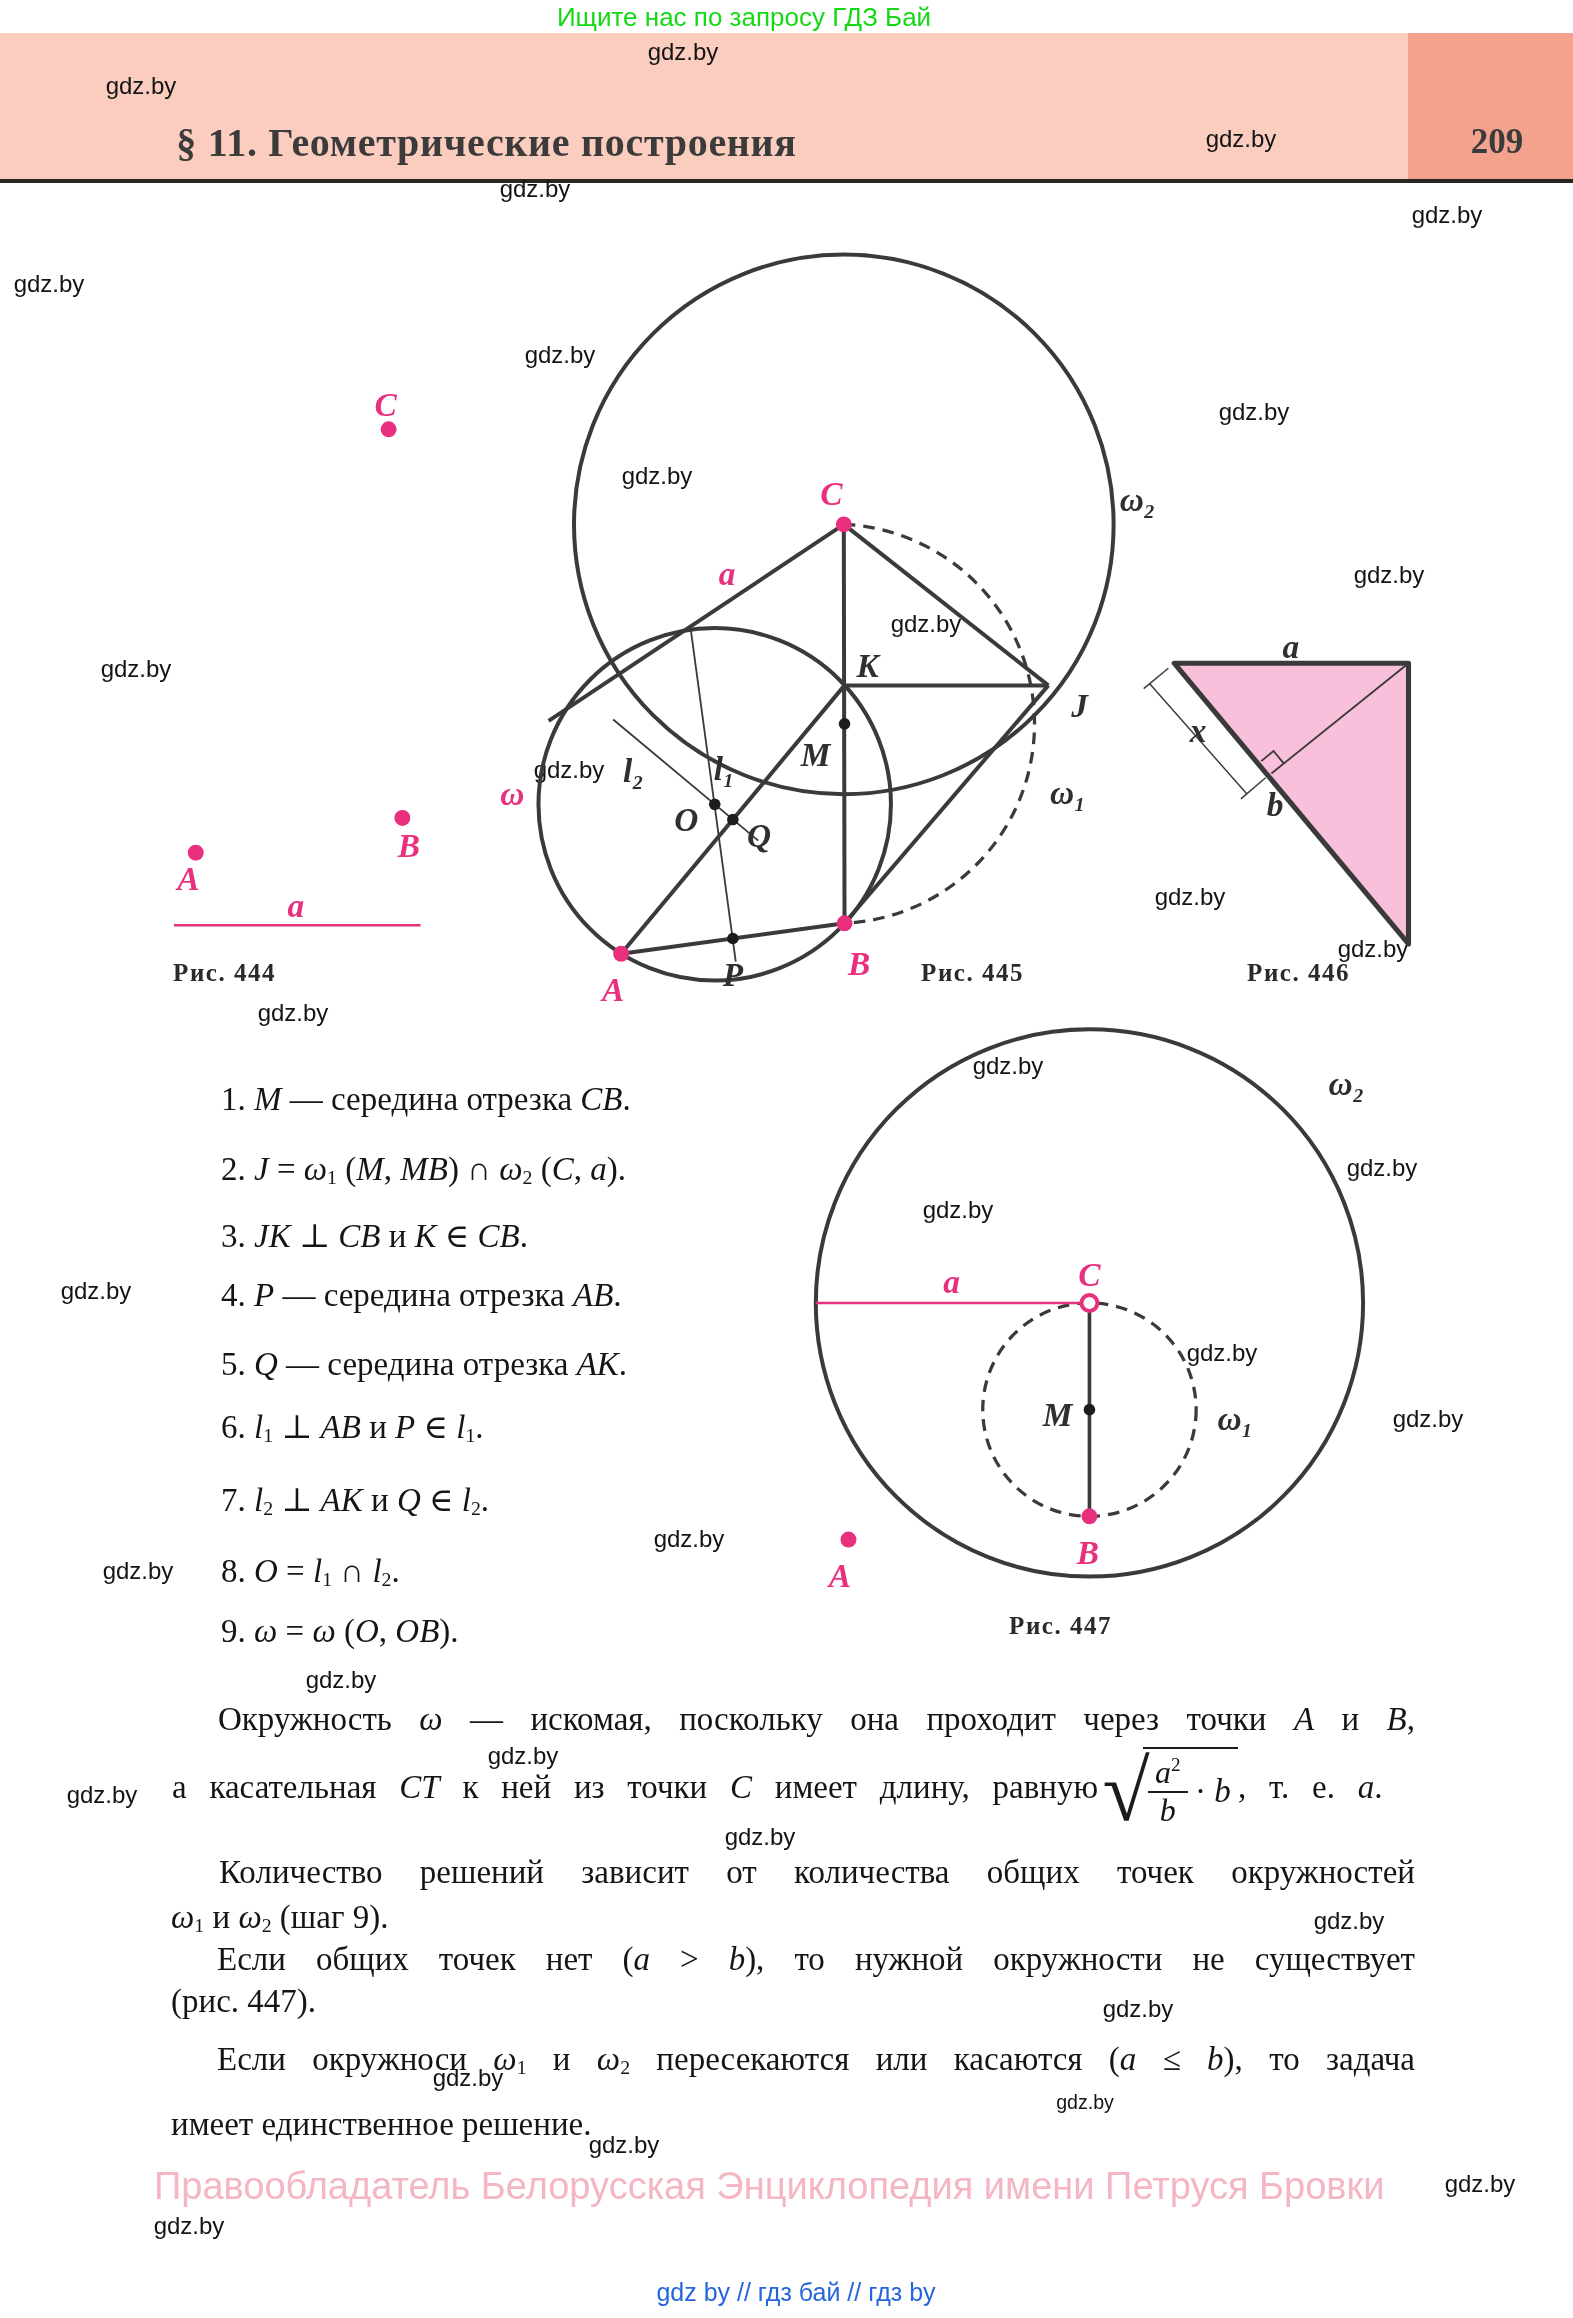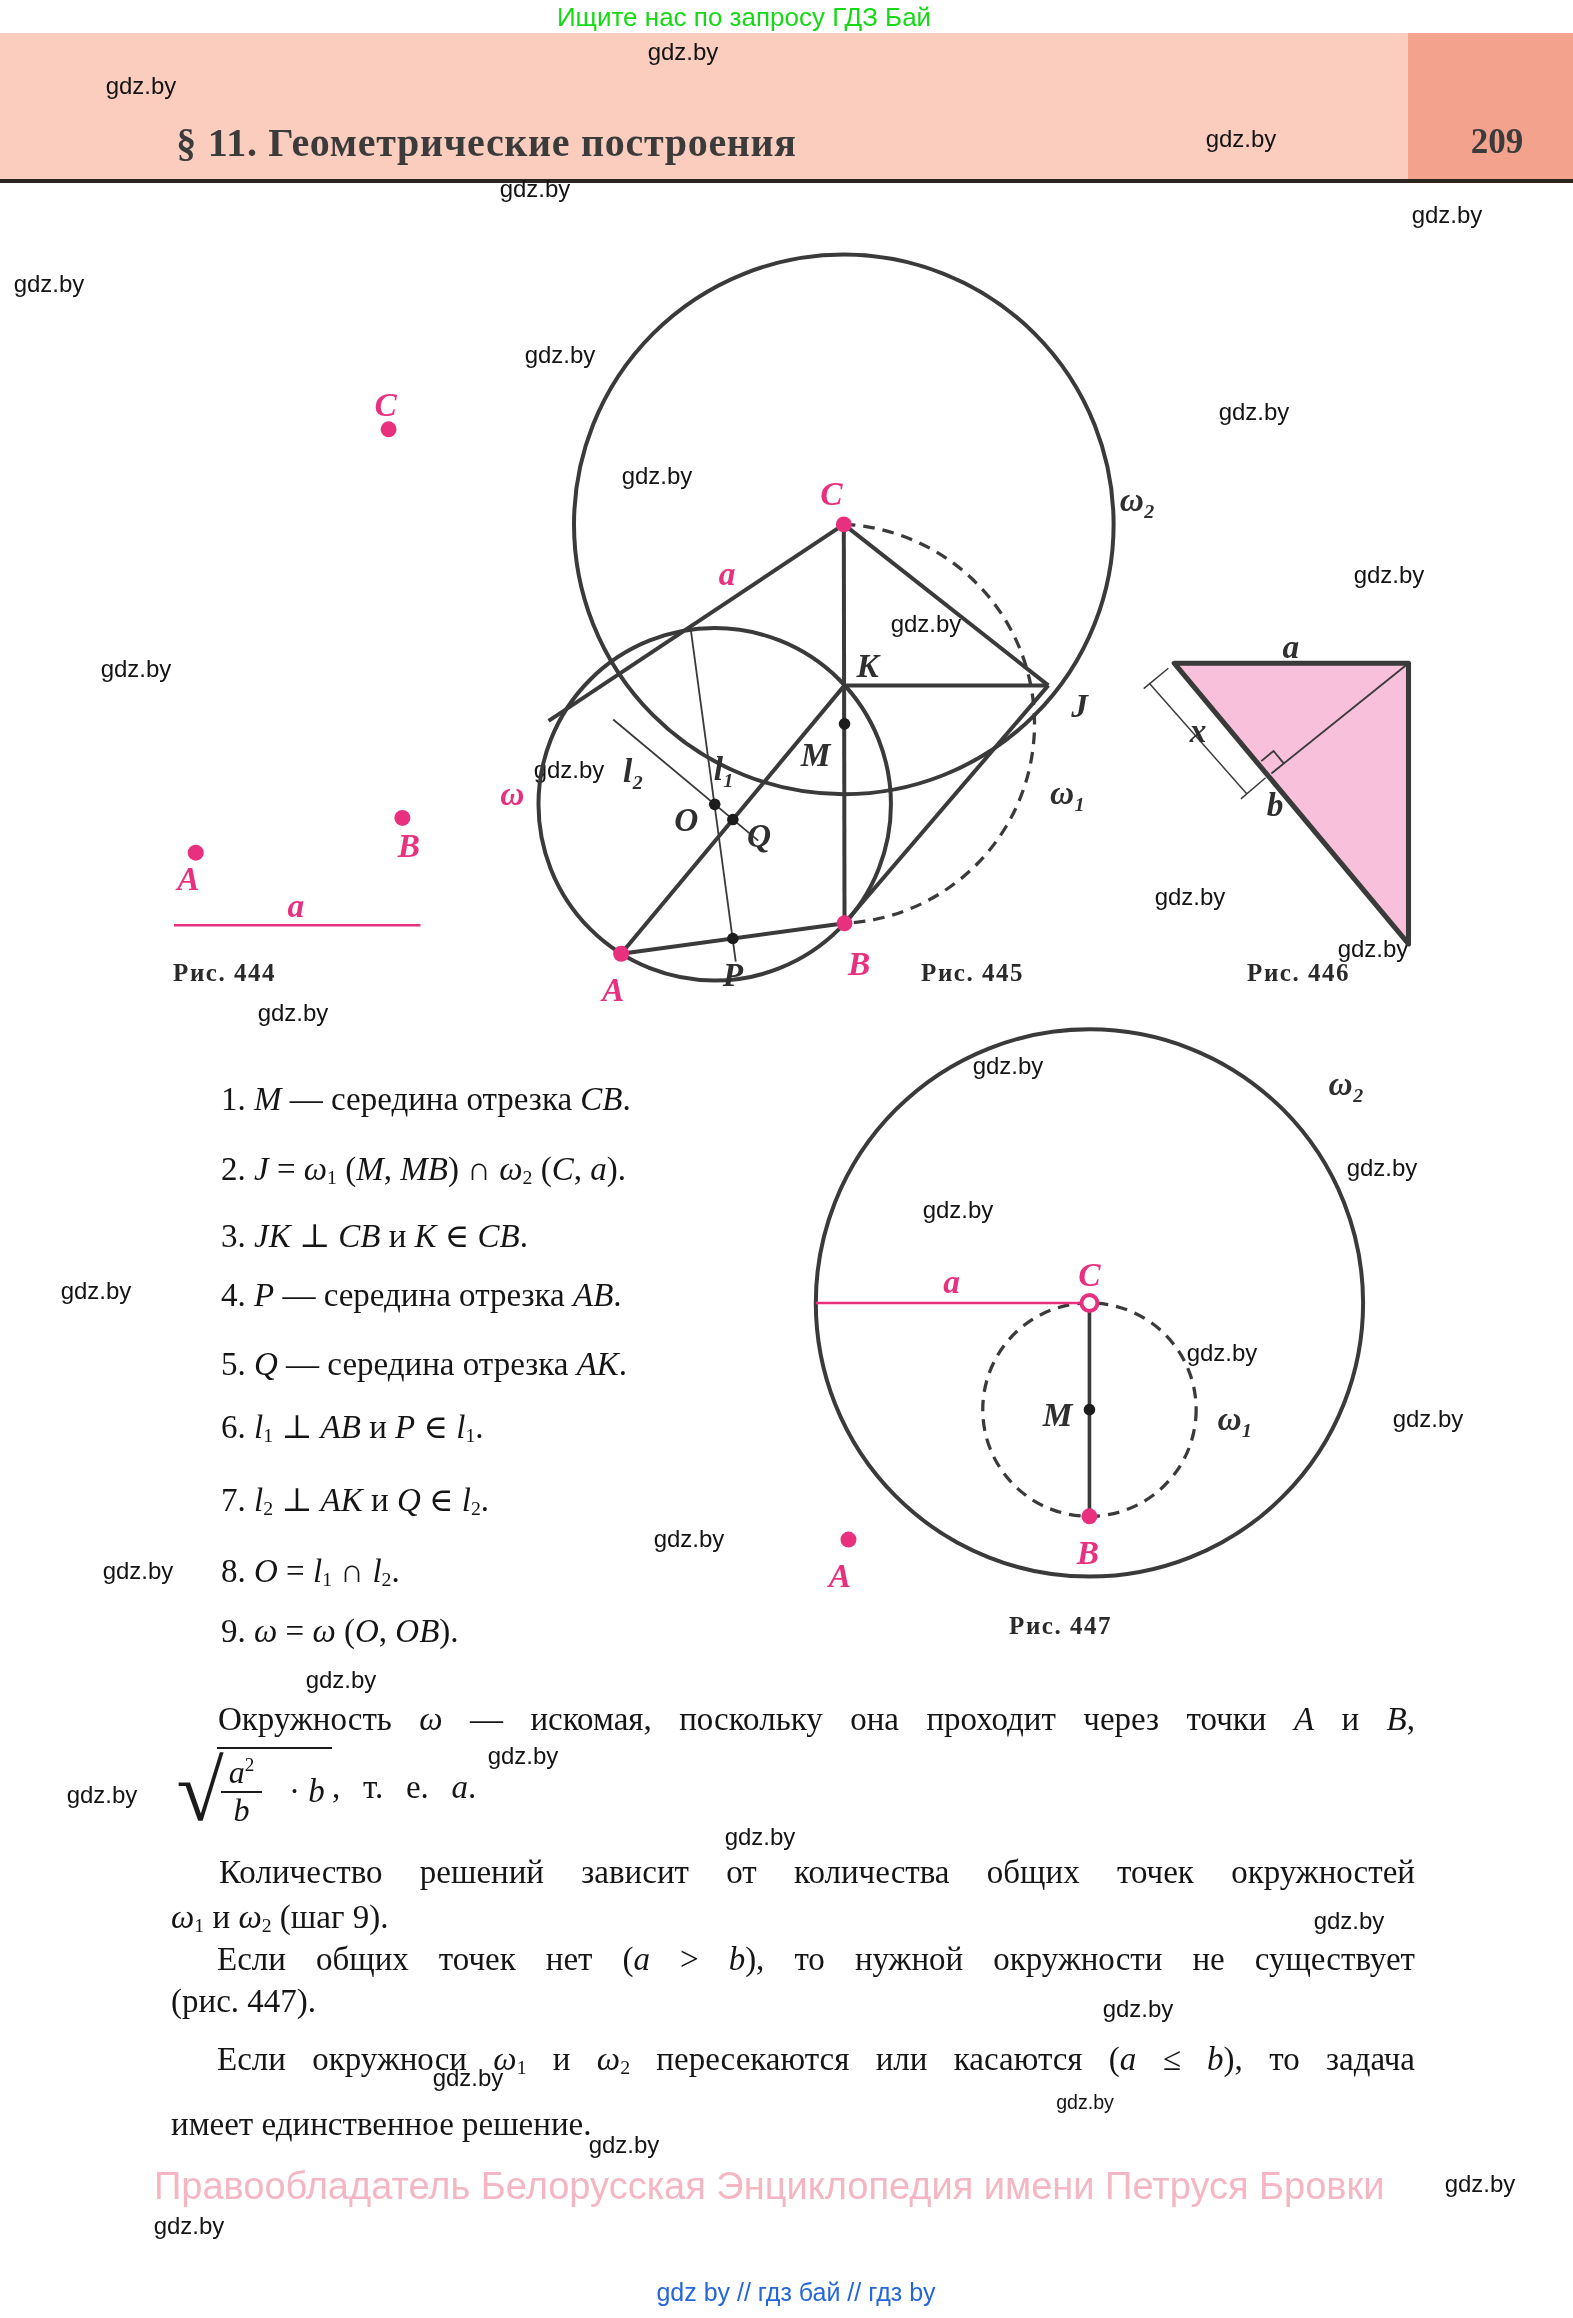--- a/index.html
+++ b/index.html
@@ -28,21 +28,21 @@
   
   .bodyline{position:absolute;z-index:3;font-size:33px;color:#151515;white-space:nowrap;}
   .just{white-space:normal;text-align:justify;text-align-last:justify;}
   .step{position:absolute;z-index:3;left:221px;font-size:33px;color:#151515;white-space:nowrap;}
   .it{font-style:italic;}
   .sb{font-size:0.6em;vertical-align:-0.22em;}
   sup{font-size:0.6em;}
   
   .frow{display:flex;align-items:center;word-spacing:14.5px;width:1243px;}
   .rad{font-size:86px;line-height:0.85;font-weight:400;position:relative;top:4.4px;margin:0 -6.5px 0 4.4px;color:#1b1b1b;}
-  .radicand{display:inline-flex;align-items:center;border-top:2.9px solid #1b1b1b;padding:5.8px 7.3px 0 4.4px;word-spacing:0;gap:20px;}
+  .radicand{display:inline-flex;align-items:center;border-top:2.9px solid #1b1b1b;padding:5.8px 7.3px 0 4.4px;word-spacing:0;}
   .frac{display:inline-flex;flex-direction:column;align-items:center;line-height:1.05;font-size:32px;}
   .frac .num{padding:0 7.3px 1.5px 7.3px;border-bottom:2.2px solid #1b1b1b;}
   .frac .den{padding-top:1.5px;}
   .factor{margin-left:7.3px;word-spacing:0;}
   
   .rights{left:154px;top:2165px;font-family:"Liberation Sans","DejaVu Sans",sans-serif;font-size:38px;
           color:#f5b6c3;white-space:nowrap;z-index:3;}
   .links{left:796px;top:2278px;transform:translateX(-50%);font-family:"Liberation Sans","DejaVu Sans",sans-serif;
          font-size:25px;color:#2566dd;white-space:nowrap;z-index:3;}
 </style>
@@ -189,20 +189,21 @@
     <div class="step" style="top: 1346px;"><span>5. </span><span class="it">Q</span><span> — середина отрезка </span><span class="it">AK</span><span>.</span></div>
     <div class="step" style="top: 1407px;"><span>6. </span><span class="it">l</span><span class="sb">1</span><span> ⊥ </span><span class="it">AB</span><span> и </span><span class="it">P</span><span> ∈ </span><span class="it">l</span><span class="sb">1</span><span>.</span></div>
     <div class="step" style="top: 1480px;"><span>7. </span><span class="it">l</span><span class="sb">2</span><span> ⊥ </span><span class="it">AK</span><span> и </span><span class="it">Q</span><span> ∈ </span><span class="it">l</span><span class="sb">2</span><span>.</span></div>
     <div class="step" style="top: 1553px;"><span>8. </span><span class="it">O</span><span> = </span><span class="it">l</span><span class="sb">1</span><span> ∩ </span><span class="it">l</span><span class="sb">2</span><span>.</span></div>
     <div class="step" style="top: 1613px;"><span>9. </span><span class="it">ω</span><span> = </span><span class="it">ω</span><span> (</span><span class="it">O</span><span>, </span><span class="it">OB</span><span>).</span></div>
   </div>
 
 <div class="bodyline just" style="left:218px;top:1701px;width:1197px"><span>Окружность </span><span class="it">ω</span><span> — искомая, поскольку она проходит через точки </span><span class="it">A</span><span> и </span><span class="it">B</span><span>,</span></div>
 
 <div class="bodyline frow" style="left:172px;top:1747px;">
+  <span><span>а касательная </span><span class="it">CT</span><span> к ней из точки </span><span class="it">C</span><span> имеет длину, равную</span></span>
   <span class="formula" style="display:inline-flex;align-items:center;">
     <span class="rad">√</span>
       <span class="radicand">
       <span class="frac">
         <span class="num"><span class="it">a</span><sup>2</sup></span>
         <span class="den it">b</span>
       </span>
       <span class="factor"><span>· </span><span class="it">b</span></span>
     </span>
   </span>

